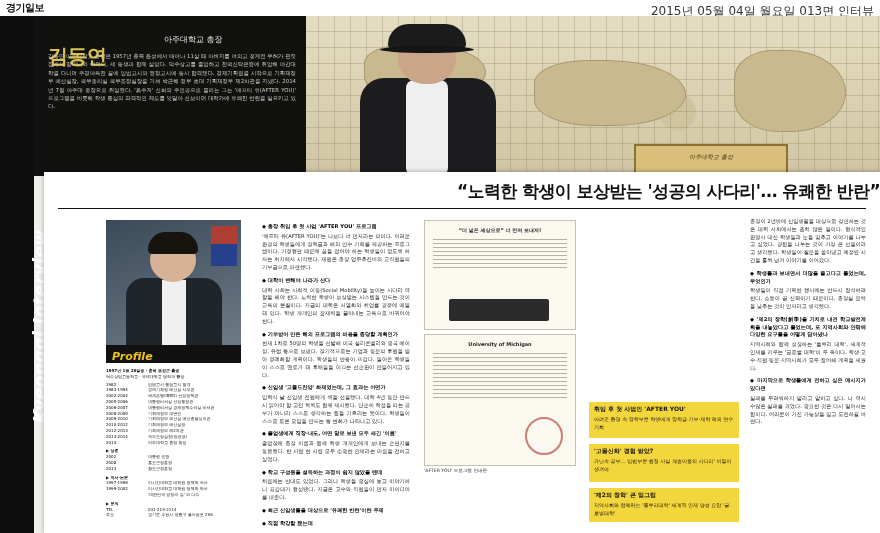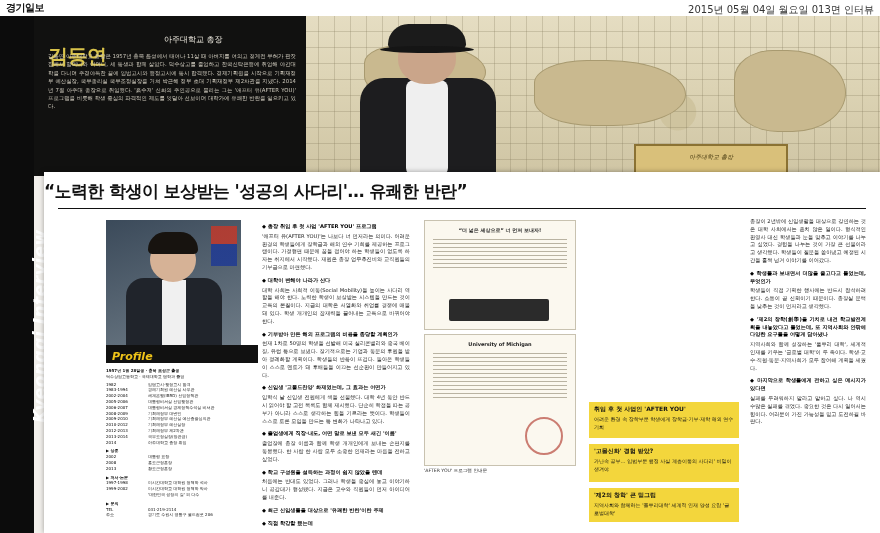--- a/index.html
+++ b/index.html
@@ -2,21 +2,21 @@
 <html><head>
 <meta charset="utf-8">
 <style>
   html,body{margin:0;padding:0;background:#ffffff;}
   body{width:880px;height:533px;overflow:hidden;font-family:"DejaVu Sans","Liberation Sans",sans-serif;}
   .page{position:relative;width:880px;height:533px;background:#f2f0ec;overflow:hidden;}
 
   
   .masthead{position:absolute;left:0;top:0;width:880px;height:16px;background:#ffffff;}
   .masthead .logo{position:absolute;left:6px;top:1px;font-size:10px;font-weight:bold;color:#111;letter-spacing:-0.5px;}
-  .masthead .date{position:absolute;right:6px;top:3px;font-size:10px;color:#333;}
+  .masthead .date{position:absolute;right:6px;top:3px;font-size:12px;color:#333;text-decoration:underline;}
 
   
   .rail{position:absolute;left:0;top:16px;width:34px;height:517px;background:#0c0c0c;}
   .rail .vtext{position:absolute;left:-80px;top:300px;width:240px;transform:rotate(-90deg);color:#ffffff;font-size:17px;font-style:italic;font-weight:bold;letter-spacing:0.5px;text-align:center;}
 
   
   .hero{position:absolute;left:34px;top:16px;width:846px;height:160px;background:#2b2b28;overflow:hidden;}
   .hero .mapbg{position:absolute;left:268px;top:0;width:578px;height:160px;
     background:
       radial-gradient(circle at 20% 30%, #d9cfae 0 12px, transparent 13px),
@@ -36,35 +36,35 @@
   .hero .p-head{position:absolute;left:44px;top:0;width:58px;height:54px;background:#caa58a;border-radius:50% 50% 46% 46%;}
   .hero .p-hat{position:absolute;left:34px;top:-6px;width:78px;height:26px;background:#1b1b1b;border-radius:36px 36px 10px 10px;}
   .hero .p-hatbrim{position:absolute;left:26px;top:16px;width:94px;height:7px;background:#151515;border-radius:50%;}
   .hero .p-body{position:absolute;left:6px;top:48px;width:136px;height:98px;background:#1d1d1f;border-radius:24px 24px 0 0;}
   .hero .p-shirt{position:absolute;left:52px;top:50px;width:42px;height:96px;background:#efefef;border-radius:8px;}
   .hero .plaque{position:absolute;left:600px;top:128px;width:150px;height:26px;background:#d9c07a;border:2px solid #8b7233;}
   .hero .plaque span{display:block;text-align:center;font-size:6px;color:#4a3c12;line-height:22px;font-style:italic;}
 
   
   .sheet{position:absolute;left:44px;top:172px;width:836px;height:361px;background:#ffffff;box-shadow:0 0 5px rgba(0,0,0,.35);}
-  .sheet .title{position:absolute;left:0;top:8px;width:836px;text-align:left;font-size:17px;font-weight:bold;color:#111;letter-spacing:-0.6px;}
+  .sheet .title{position:absolute;left:0;top:8px;width:836px;text-align:right;font-size:17px;font-weight:bold;color:#111;letter-spacing:-0.6px;}
   .rule{position:absolute;left:14px;top:36px;width:808px;height:1px;background:#111;}
 
   
   .col{position:absolute;font-size:5.2px;line-height:1.5;color:#1a1a1a;text-align:justify;}
   .q{font-weight:bold;color:#000;display:block;margin:5px 0 2px;}
 
   
   .photo{position:absolute;left:62px;top:48px;width:135px;height:125px;background:linear-gradient(160deg,#3b4a5a,#6e7b86);overflow:hidden;}
   .photo .ph-head{position:absolute;left:44px;top:18px;width:46px;height:44px;background:#d6b296;border-radius:50%;}
   .photo .ph-hair{position:absolute;left:42px;top:12px;width:50px;height:22px;background:#17130f;border-radius:24px 24px 6px 6px;}
   .photo .ph-body{position:absolute;left:20px;top:58px;width:96px;height:70px;background:#20242b;border-radius:18px 18px 0 0;}
   .photo .ph-shirt{position:absolute;left:56px;top:60px;width:24px;height:66px;background:#f0f0f0;}
   .photo .ph-flag{position:absolute;right:4px;top:6px;width:26px;height:40px;background:linear-gradient(180deg,#c0392b 0 45%,#1f3a93 45% 100%);opacity:.85;}
-  .profile-band{position:absolute;left:62px;top:173px;width:152px;height:18px;background:#111;}
+  .profile-band{position:absolute;left:62px;top:173px;width:135px;height:18px;background:#111;}
   .profile-band span{color:#f0c419;font-size:11px;font-style:italic;font-weight:bold;padding-left:6px;line-height:18px;}
   .cv{position:absolute;left:62px;top:196px;width:140px;font-size:4px;line-height:1.45;color:#111;}
   .cv table{border-collapse:collapse;width:100%;}
   .cv td{vertical-align:top;padding:0 2px 0 0;}
   .cv td.y{width:40px;color:#000;}
 
   
   .doc{position:absolute;background:#fbf8ef;border:1px solid #c8c2b0;}
   .doc .dtitle{font-size:5px;text-align:center;color:#222;padding-top:6px;font-weight:bold;}
   .doc .dlines{margin:6px 8px;}

